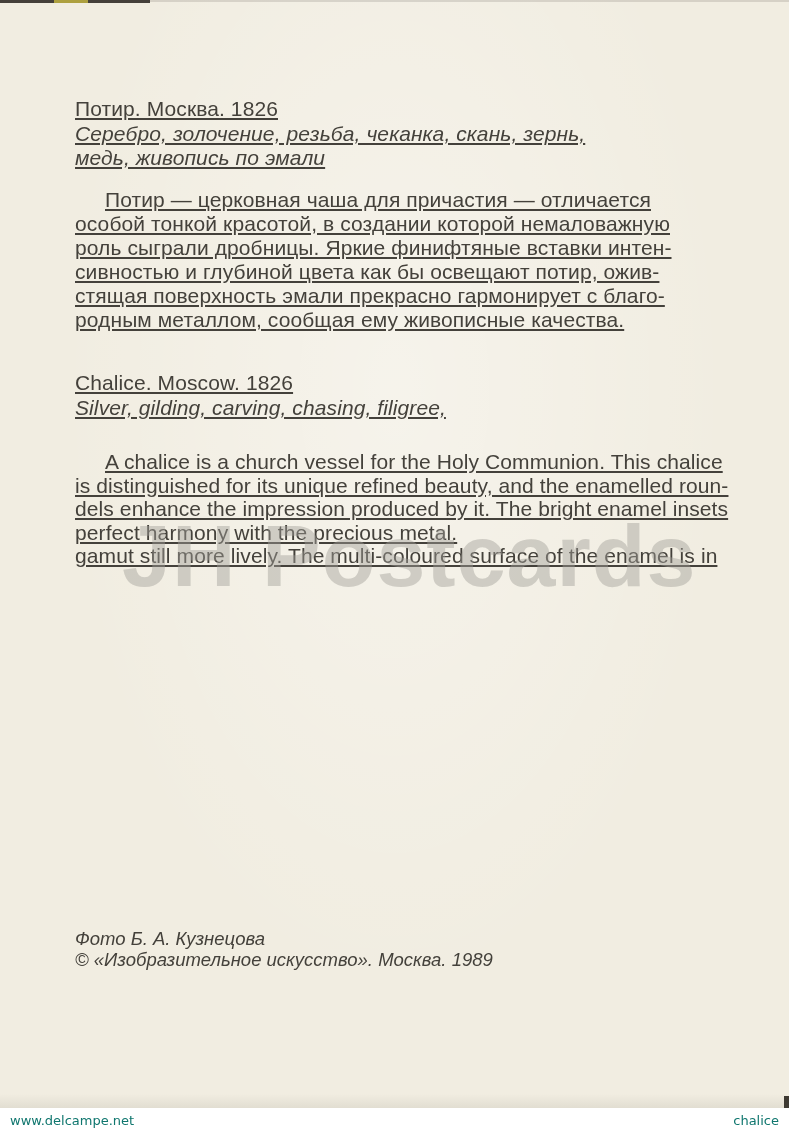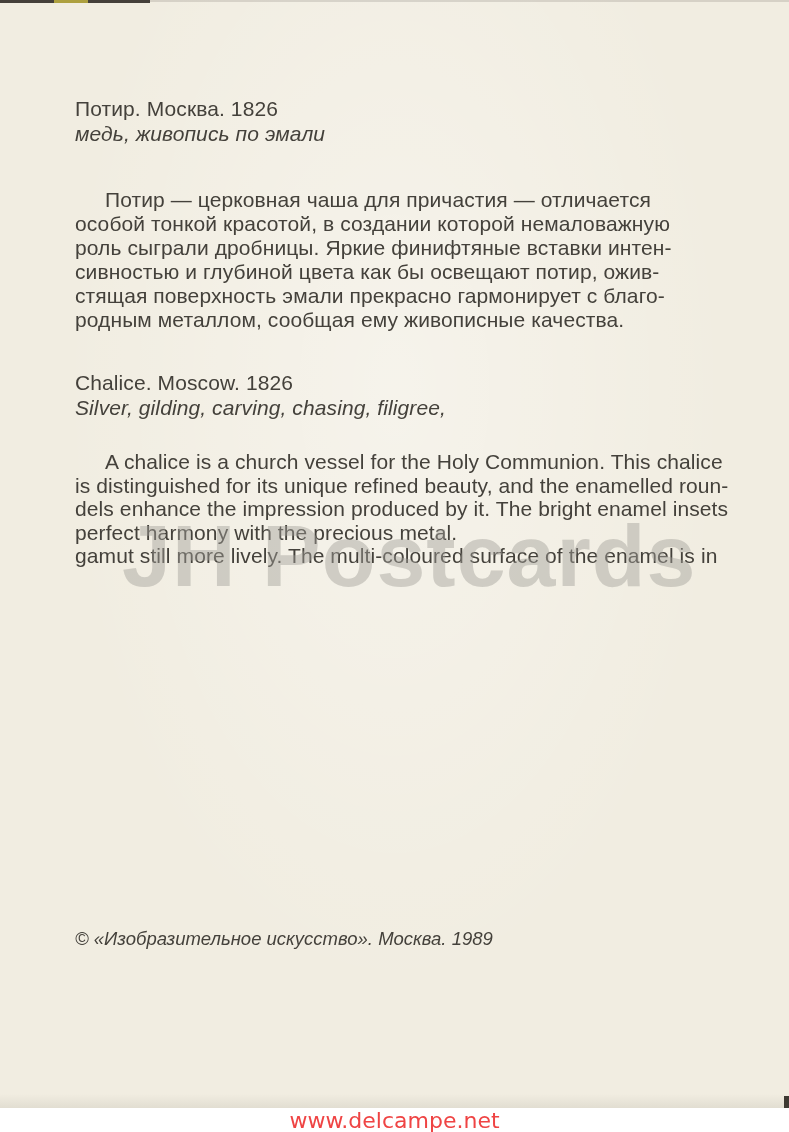--- a/index.html
+++ b/index.html
@@ -60,20 +60,21 @@
 
   
   .tblock {
     position: absolute;
     left: 75px;
     width: 668px;
     font-size: 21px;
     line-height: 24px;
     letter-spacing: 0.1px;
     white-space: nowrap;
+    text-decoration: underline;
   }
   .italic { font-style: italic; }
   .indent { padding-left: 30px; }
 
   .ru-title   { top: 97px;  }
   .ru-mats    { top: 122px; }
   .ru-para    { top: 188px; }
   .en-title   { top: 371px; }
   .en-mats    { top: 396px; }
   .en-para    { top: 450px; line-height: 23.6px; }
@@ -118,41 +119,41 @@
     left: 0; bottom: 0;
     width: 789px;
     height: 24px;
     background: #ffffff;
     display: flex;
     align-items: center;
     justify-content: space-between;
     padding: 0 10px;
     box-sizing: border-box;
     font-family: "DejaVu Sans", sans-serif;
-    font-size: 22px;
-    color: #ef4444;
+    font-size: 13px;
+    color: #0f766e;
     z-index: 6;
-    flex-direction: column;
   }
 </style>
 </head>
 <body>
 
 <div class="stage">
 
   <div class="card">
 
     <div class="edge-top-faint"></div>
     <div class="edge-top-dark"></div>
     <div class="edge-top-spot"></div>
     <div class="edge-right-notch"></div>
 
     <div class="tblock ru-title">Потир. Москва. 1826</div>
 
     <div class="tblock ru-mats italic">
+      <div>Серебро, золочение, резьба, чеканка, скань, зернь,</div>
       <div>медь, живопись по эмали</div>
     </div>
 
     <div class="tblock ru-para">
       <div class="indent">Потир — церковная чаша для причастия — отличается</div>
       <div>особой тонкой красотой, в создании которой немаловажную</div>
       <div>роль сыграли дробницы. Яркие финифтяные вставки интен-</div>
       <div>сивностью и глубиной цвета как бы освещают потир, ожив-</div>
       <div>стящая поверхность эмали прекрасно гармонирует с благо-</div>
       <div>родным металлом, сообщая ему живописные качества.</div>
@@ -166,20 +167,21 @@
 
     <div class="tblock en-para">
       <div class="indent">A chalice is a church vessel for the Holy Communion. This chalice</div>
       <div>is distinguished for its unique refined beauty, and the enamelled roun-</div>
       <div>dels enhance the impression produced by it. The bright enamel insets</div>
       <div>perfect harmony with the precious metal.</div>
       <div>gamut still more lively. The multi-coloured surface of the enamel is in</div>
     </div>
 
     <div class="imprint">
+      <div class="italic">Фото Б. А. Кузнецова</div>
       <div class="italic">© «Изобразительное искусство». Москва. 1989</div>
     </div>
 
 
     <div class="watermark">JH Postcards</div>
   </div>
 
   <div class="footer">
     <span>www.delcampe.net</span>
     <span>chalice</span>

